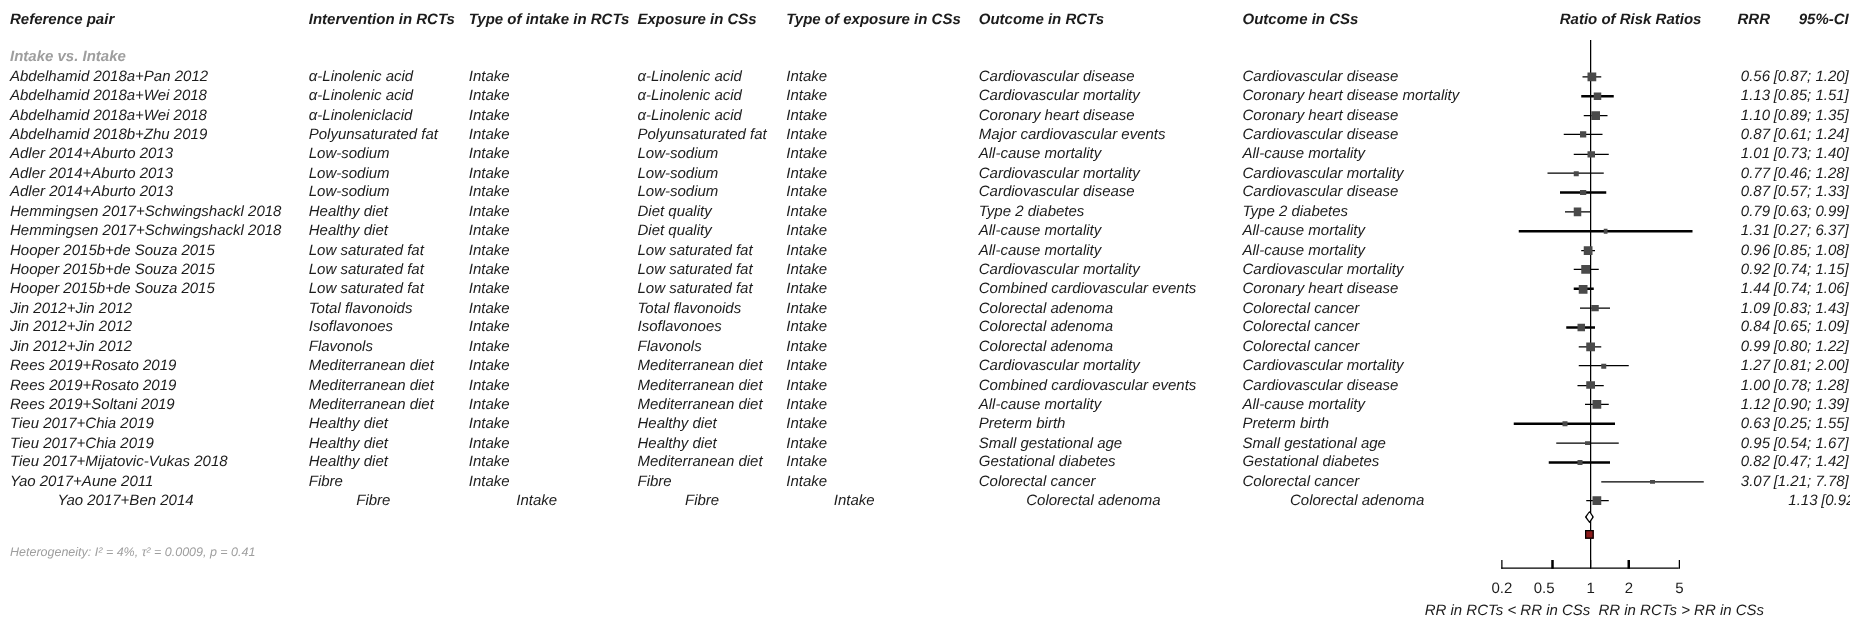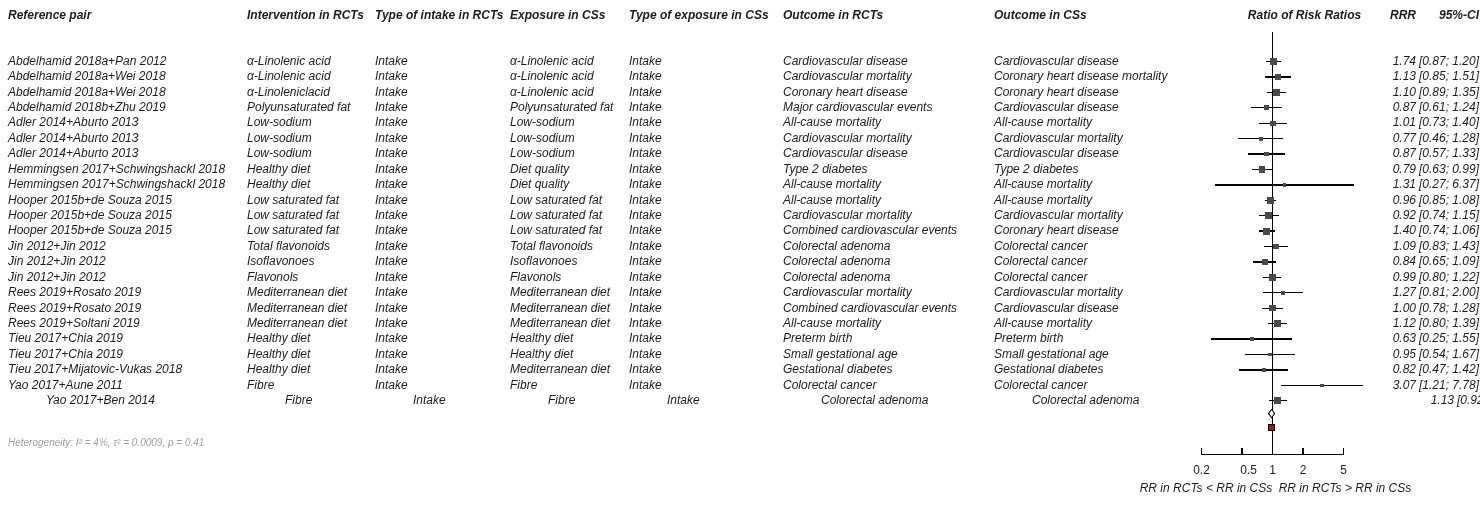--- a/index.html
+++ b/index.html
@@ -34,31 +34,34 @@
     <span class="c-itype">Type of intake in RCTs</span>
     <span class="c-exp">Exposure in CSs</span>
     <span class="c-etype">Type of exposure in CSs</span>
     <span class="c-orct">Outcome in RCTs</span>
     <span class="c-ocs">Outcome in CSs</span>
     <span class="c-plot-hdr">Ratio of Risk Ratios</span>
     <span class="c-rrr">RRR</span>
     <span class="c-ci">95%-CI</span>
   </div>
 
+  <div class="row" style="top:38.3px">
+    <span class="c-ref gray bold">Intake vs. Intake</span>
+  </div>
 
   <div id="rows">
     <div class="row" style="top: 53.8px;">
       <span class="c-ref">Abdelhamid 2018a+Pan 2012</span>
       <span class="c-int">α-Linolenic acid</span>
       <span class="c-itype">Intake</span>
       <span class="c-exp">α-Linolenic acid</span>
       <span class="c-etype">Intake</span>
       <span class="c-orct">Cardiovascular disease</span>
       <span class="c-ocs">Cardiovascular disease</span>
-      <span class="c-rrr">1.74</span>
+      <span class="c-rrr">0.56</span>
       <span class="c-ci">[0.87; 1.20]</span>
     </div>
 
     <div class="row" style="top: 69.22px;">
       <span class="c-ref">Abdelhamid 2018a+Wei 2018</span>
       <span class="c-int">α-Linolenic acid</span>
       <span class="c-itype">Intake</span>
       <span class="c-exp">α-Linolenic acid</span>
       <span class="c-etype">Intake</span>
       <span class="c-orct">Cardiovascular mortality</span>
@@ -176,21 +179,21 @@
     </div>
 
     <div class="row" style="top: 223.42px;">
       <span class="c-ref">Hooper 2015b+de Souza 2015</span>
       <span class="c-int">Low saturated fat</span>
       <span class="c-itype">Intake</span>
       <span class="c-exp">Low saturated fat</span>
       <span class="c-etype">Intake</span>
       <span class="c-orct">Combined cardiovascular events</span>
       <span class="c-ocs">Coronary heart disease</span>
-      <span class="c-rrr">1.40</span>
+      <span class="c-rrr">1.44</span>
       <span class="c-ci">[0.74; 1.06]</span>
     </div>
 
     <div class="row" style="top: 238.84px;">
       <span class="c-ref">Jin 2012+Jin 2012</span>
       <span class="c-int">Total flavonoids</span>
       <span class="c-itype">Intake</span>
       <span class="c-exp">Total flavonoids</span>
       <span class="c-etype">Intake</span>
       <span class="c-orct">Colorectal adenoma</span>
@@ -249,21 +252,21 @@
 
     <div class="row" style="top: 315.94px;">
       <span class="c-ref">Rees 2019+Soltani 2019</span>
       <span class="c-int">Mediterranean diet</span>
       <span class="c-itype">Intake</span>
       <span class="c-exp">Mediterranean diet</span>
       <span class="c-etype">Intake</span>
       <span class="c-orct">All-cause mortality</span>
       <span class="c-ocs">All-cause mortality</span>
       <span class="c-rrr">1.12</span>
-      <span class="c-ci">[0.80; 1.39]</span>
+      <span class="c-ci">[0.90; 1.39]</span>
     </div>
 
     <div class="row" style="top: 331.36px;">
       <span class="c-ref">Tieu 2017+Chia 2019</span>
       <span class="c-int">Healthy diet</span>
       <span class="c-itype">Intake</span>
       <span class="c-exp">Healthy diet</span>
       <span class="c-etype">Intake</span>
       <span class="c-orct">Preterm birth</span>
       <span class="c-ocs">Preterm birth</span>
@@ -378,21 +381,21 @@
       <div class="pl" style="left: 1268.82px; top: 400.09px; width: 18.2095px; height: 1.3px; background: rgb(0, 0, 0);"></div>
       <div class="pl" style="left: 1274.39px; top: 397.24px; width: 7px; height: 7px; background: rgb(74, 74, 74);"></div>
       <div class="pl" style="left: 1267.89px; top: 408.5px; width: 7.43272px; height: 10px; background: rgb(0, 0, 0); clip-path: polygon(50% 0px, 100% 50%, 50% 100%, 0px 50%);">
         <div style="position: absolute; inset: 1.6px 1.4px; background: rgb(255, 255, 255); clip-path: polygon(50% 0px, 100% 50%, 50% 100%, 0px 50%);"></div>
       </div>
       <div class="pl" style="left: 1267.85px; top: 424.3px; width: 7.63435px; height: 6.4px; background: rgb(139, 26, 26); border: 1px solid rgb(0, 0, 0); box-sizing: border-box;"></div>
       <div class="pl" style="left: 1201.48px; top: 454px; width: 142.031px; height: 1.3px; background: rgb(0, 0, 0);"></div>
       <div class="pl" style="left: 1200.83px; top: 447.5px; width: 1.3px; height: 7.8px; background: rgb(0, 0, 0);"></div>
       <div class="pl" style="left: 1186.48px; top: 463px; width: 30px; text-align: center; font-size: 12px;">0.2</div>
       <div class="pl" style="left: 1241.27px; top: 447.5px; width: 1.3px; height: 7.8px; background: rgb(0, 0, 0);"></div>
-      <div class="pl" style="left: 1226.92px; top: 463px; width: 30px; text-align: right; font-size: 12px;">0.5</div>
+      <div class="pl" style="left: 1226.92px; top: 463px; width: 30px; text-align: left; font-size: 12px;">0.5</div>
       <div class="pl" style="left: 1271.85px; top: 447.5px; width: 1.3px; height: 7.8px; background: rgb(0, 0, 0);"></div>
       <div class="pl" style="left: 1257.5px; top: 463px; width: 30px; text-align: center; font-size: 12px;">1</div>
       <div class="pl" style="left: 1302.43px; top: 447.5px; width: 1.3px; height: 7.8px; background: rgb(0, 0, 0);"></div>
       <div class="pl" style="left: 1288.08px; top: 463px; width: 30px; text-align: center; font-size: 12px;">2</div>
       <div class="pl" style="left: 1342.87px; top: 447.5px; width: 1.3px; height: 7.8px; background: rgb(0, 0, 0);"></div>
       <div class="pl" style="left: 1328.52px; top: 463px; width: 30px; text-align: center; font-size: 12px;">5</div>
     </div>
 
 </div>
 

